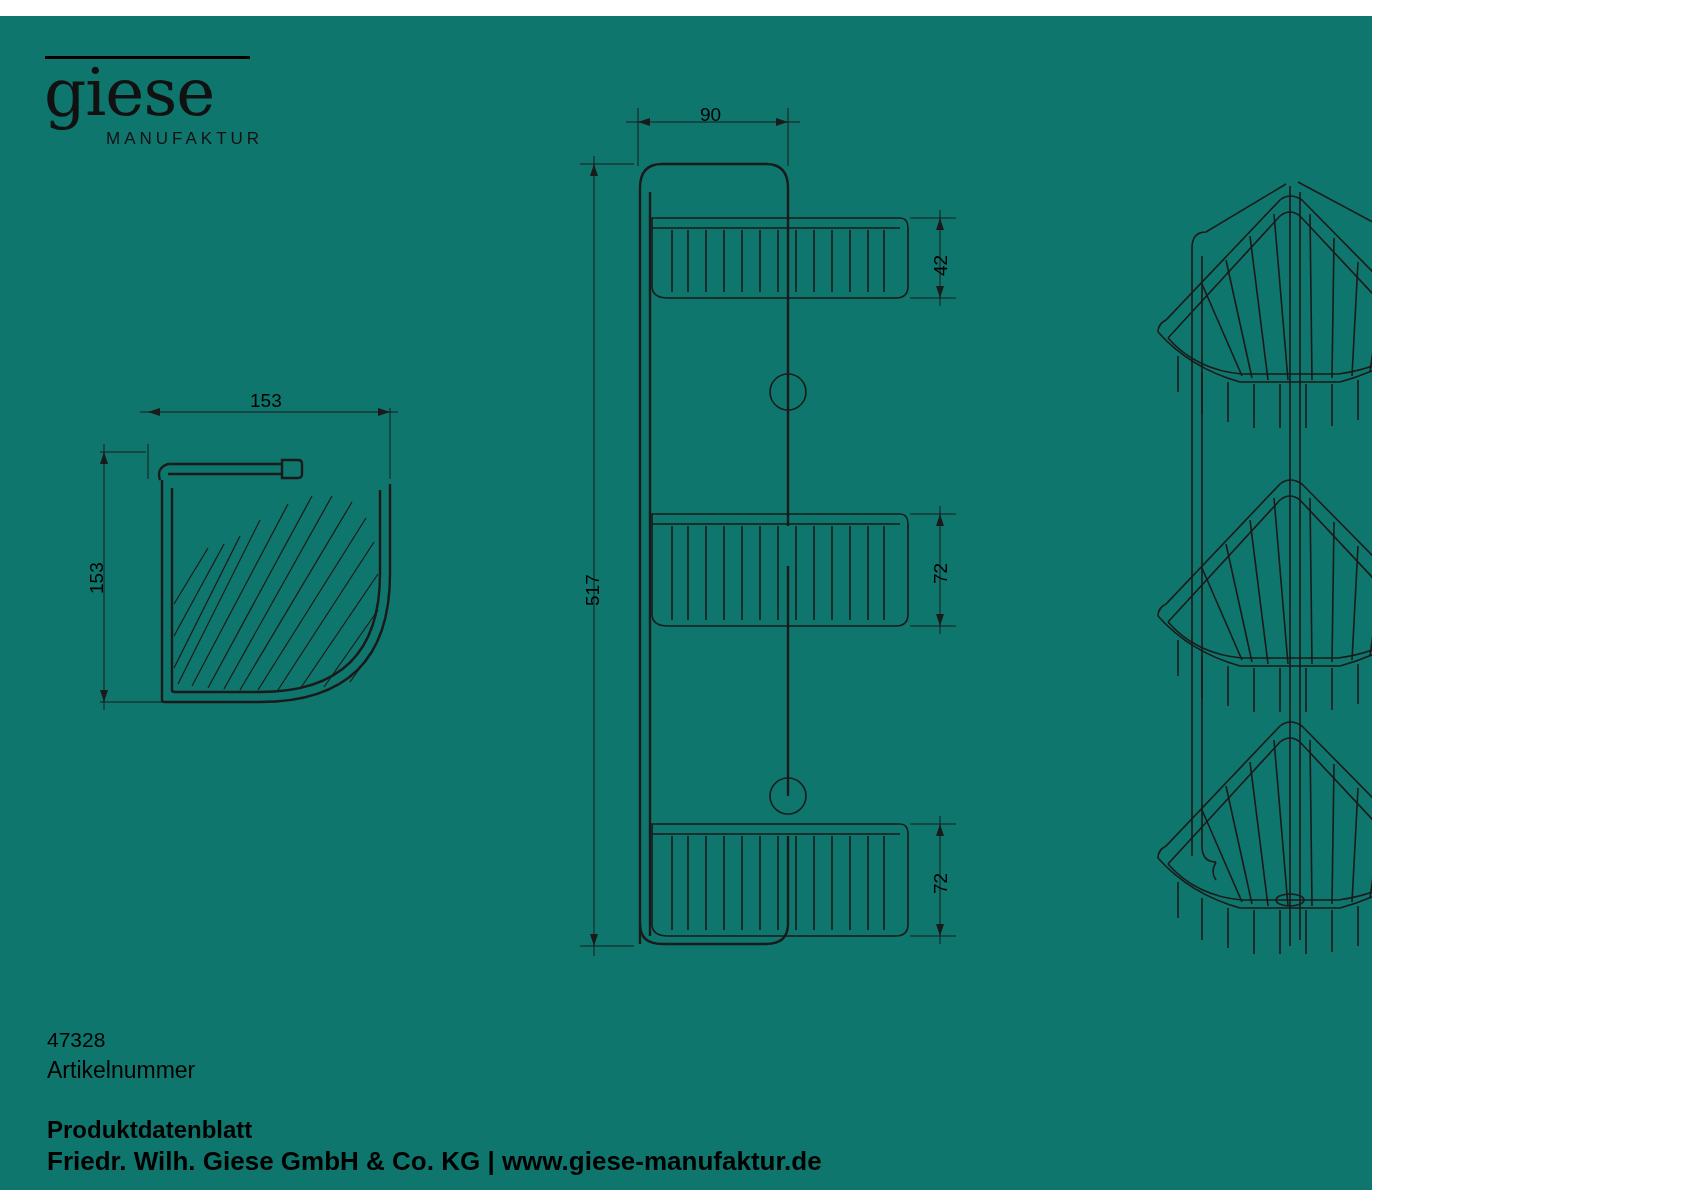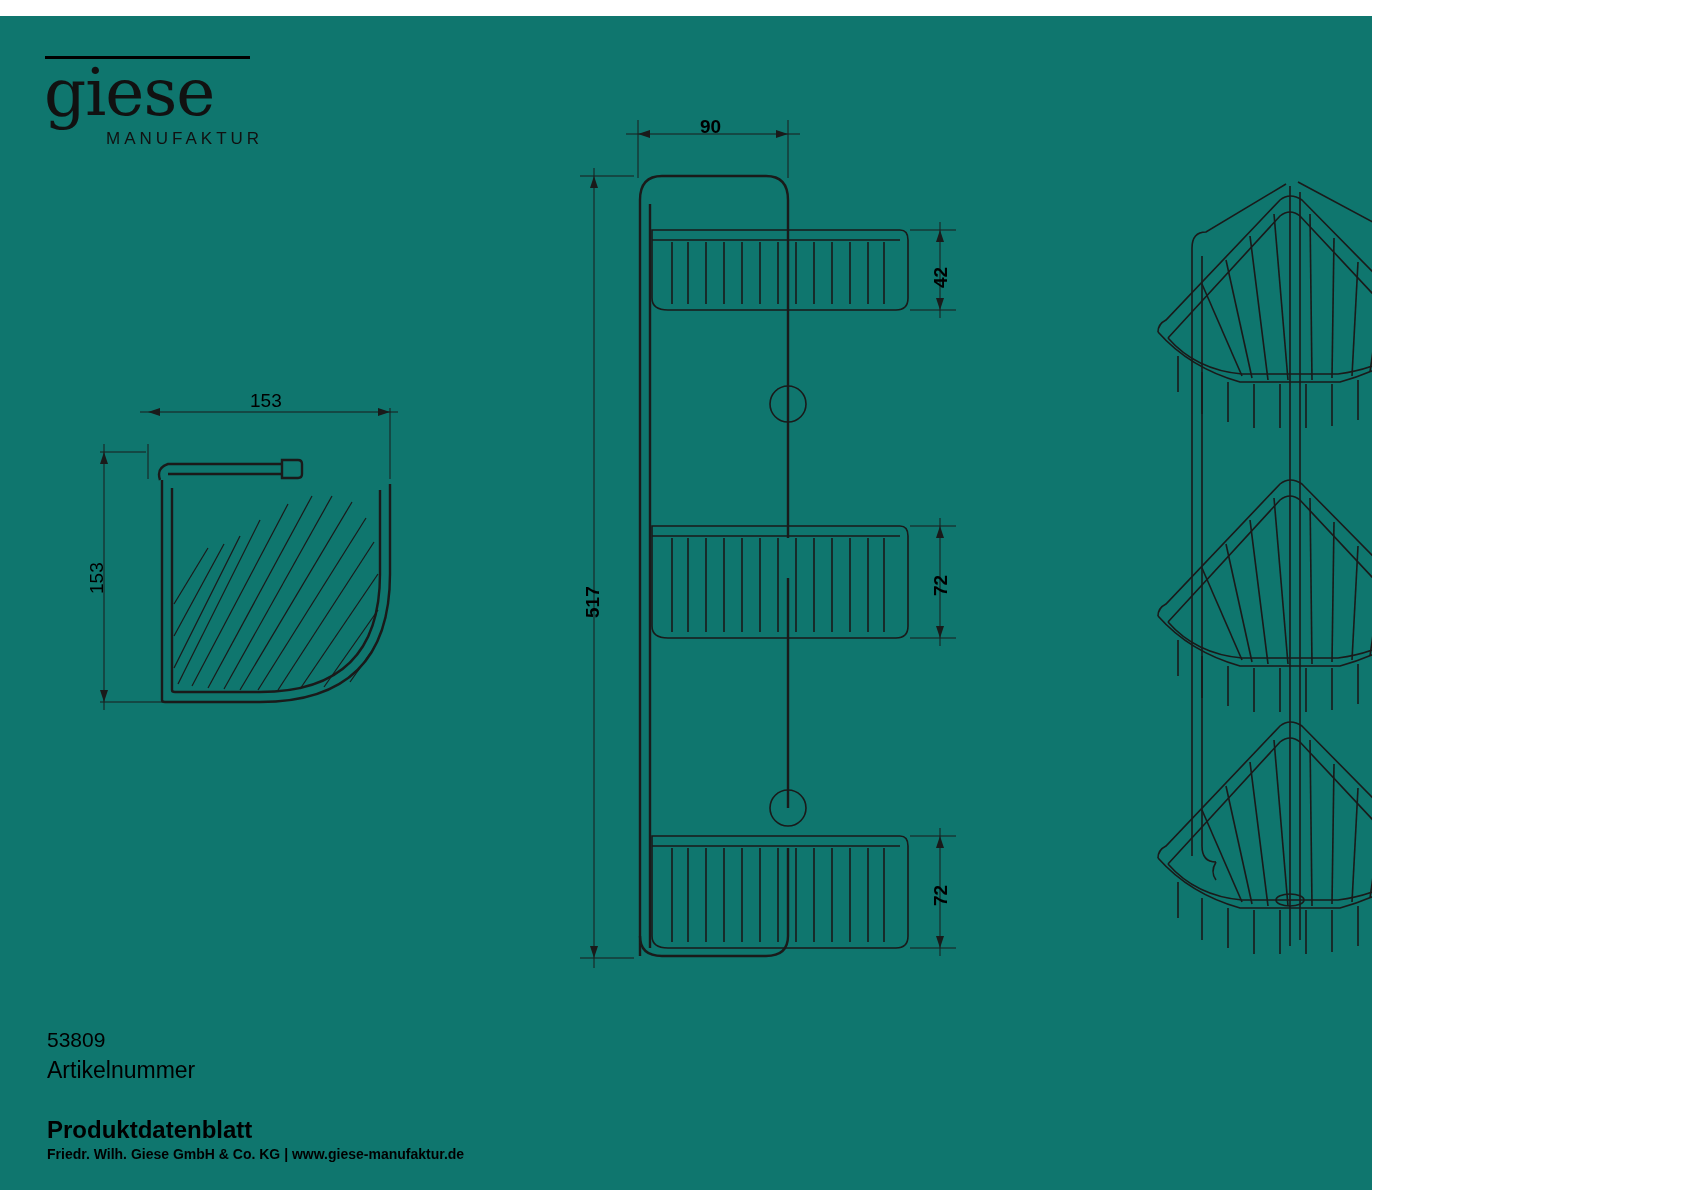--- a/index.html
+++ b/index.html
@@ -66,21 +66,21 @@
   }
   #datasheet-title {
     left: 47px;
     top: 1100px;
     font-size: 24px;
     font-weight: bold;
   }
   #company {
     left: 47px;
     top: 1130px;
-    font-size: 14px;
+    font-size: 26px;
     font-weight: bold;
   }
   
   .dimtext {
     position: absolute;
     font-family: "Liberation Sans", sans-serif;
     font-size: 19px;
     color: #000;
     white-space: nowrap;
   }
@@ -151,21 +151,21 @@
         <line x1="290" y1="298" x2="314" y2="264"></line>
         <line x1="114" y1="284" x2="180" y2="152"></line>
         <line x1="114" y1="252" x2="164" y2="160"></line>
         <line x1="114" y1="220" x2="148" y2="164"></line>
       </g>
     </svg>
     <div class="dimtext" style="left:190px; top:6px;">153</div>
     <div class="dimtext rot" style="left:26px; top:210px;">153</div>
   </div>
 
-  <div style="position:absolute; left:560px; top:92px;font-weight:bold;">
+  <div style="position:absolute; left:560px; top:80px;">
     <svg width="460" height="960" viewBox="0 0 460 960">
 
       <g class="ln thin">
         <line x1="78" y1="12" x2="78" y2="70"></line>
         <line x1="228" y1="12" x2="228" y2="70"></line>
         <line x1="66" y1="26" x2="240" y2="26"></line>
         <path d="M78 26 l12 -4 v8 z" fill="#1a1a1a" stroke="none"></path>
         <path d="M228 26 l-12 -4 v8 z" fill="#1a1a1a" stroke="none"></path>
       </g>
 
@@ -394,18 +394,18 @@
           <line x1="228" y1="632" x2="222" y2="746"></line>
           <line x1="252" y1="656" x2="240" y2="742"></line>
         </g>
 
         <ellipse cx="160" cy="744" rx="14" ry="6"></ellipse>
         <path d="M86 706 Q80 716 86 724"></path>
       </g>
     </svg>
   </div>
 
-  <div class="foot" id="art-no">53809</div>
+  <div class="foot" id="art-no">47328</div>
   <div class="foot" id="art-label">Artikelnummer</div>
   <div class="foot" id="datasheet-title">Produktdatenblatt</div>
   <div class="foot" id="company">Friedr. Wilh. Giese GmbH &amp; Co. KG | www.giese-manufaktur.de</div>
 
 </div>
 
 </body></html>

